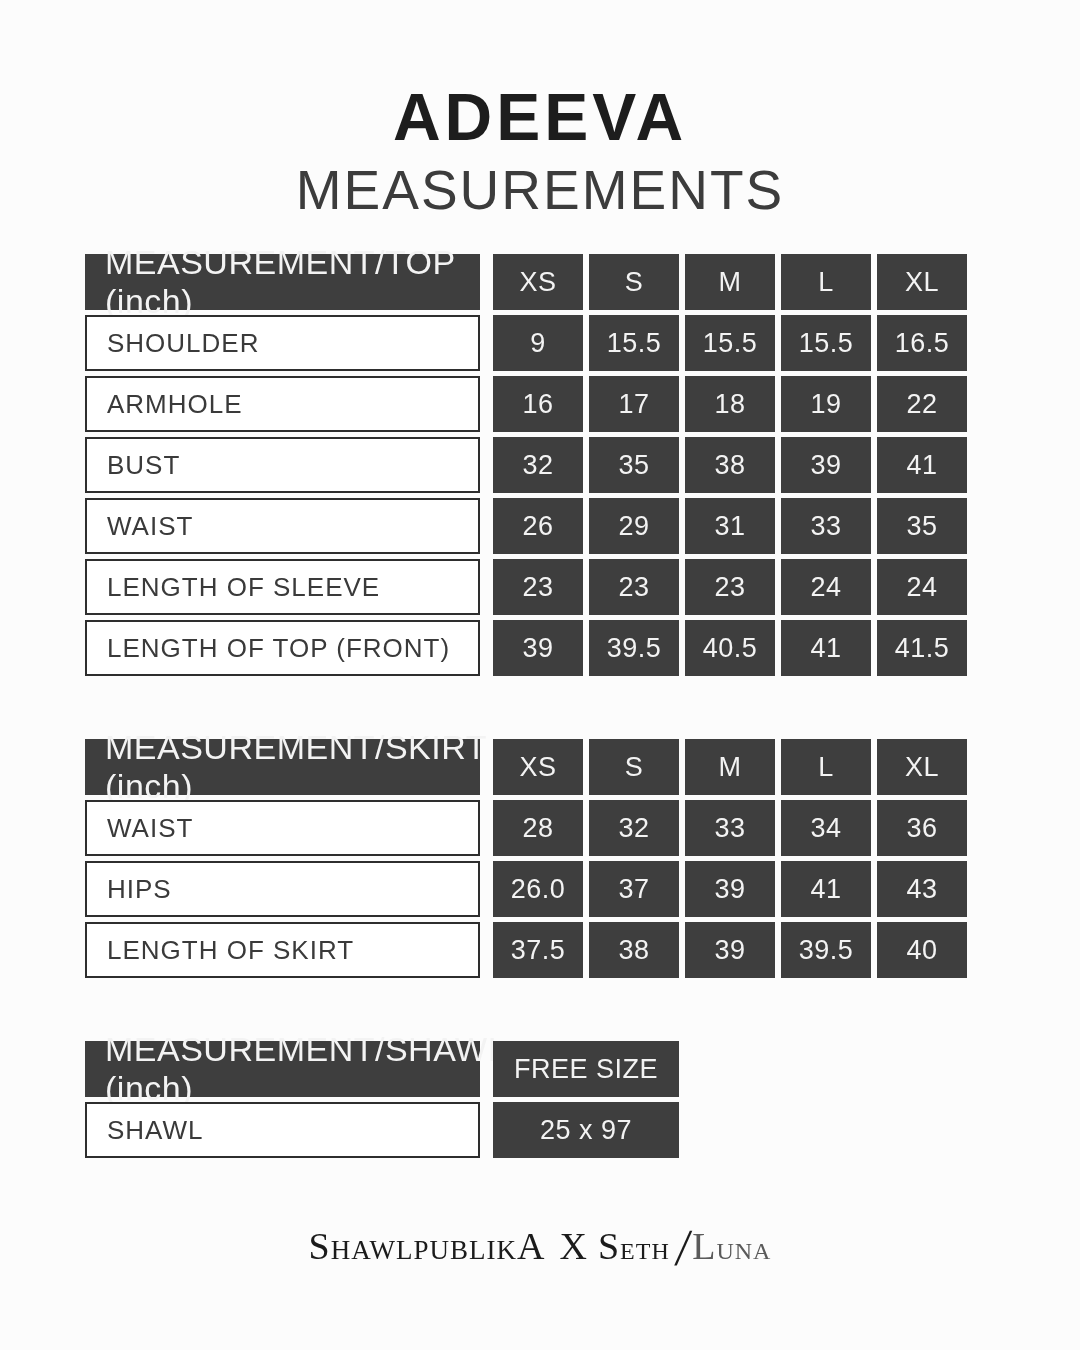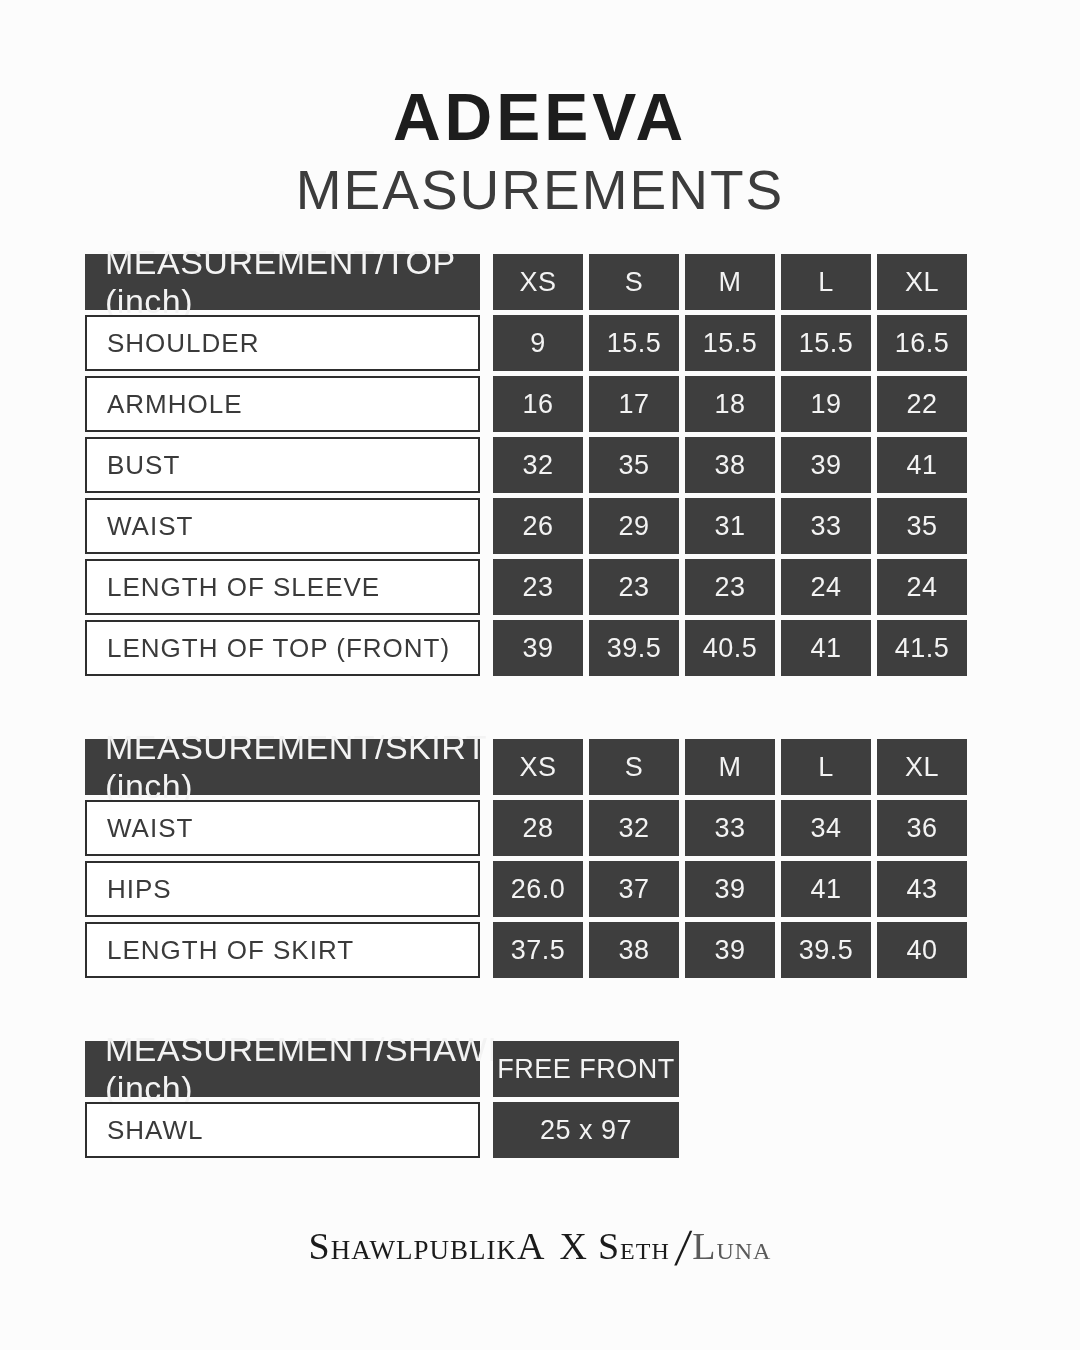--- a/index.html
+++ b/index.html
@@ -214,21 +214,21 @@
             <div class="val-cell">39</div>
             <div class="val-cell">39.5</div>
             <div class="val-cell">40</div>
           </div>
         </div>
       </div>
     <div class="table-section">
         <div class="trow">
           <div class="label-cell header-label">MEASUREMENT/SHAWL (inch)</div>
           <div class="vals">
-            <div class="val-cell wide">FREE FRONT</div>
+            <div class="val-cell wide">FREE SIZE</div>
           </div>
         </div>
         <div class="trow">
           <div class="label-cell row-label">SHAWL</div>
           <div class="vals">
             <div class="val-cell wide">25 x 97</div>
           </div>
         </div>
       </div>
   </div>

